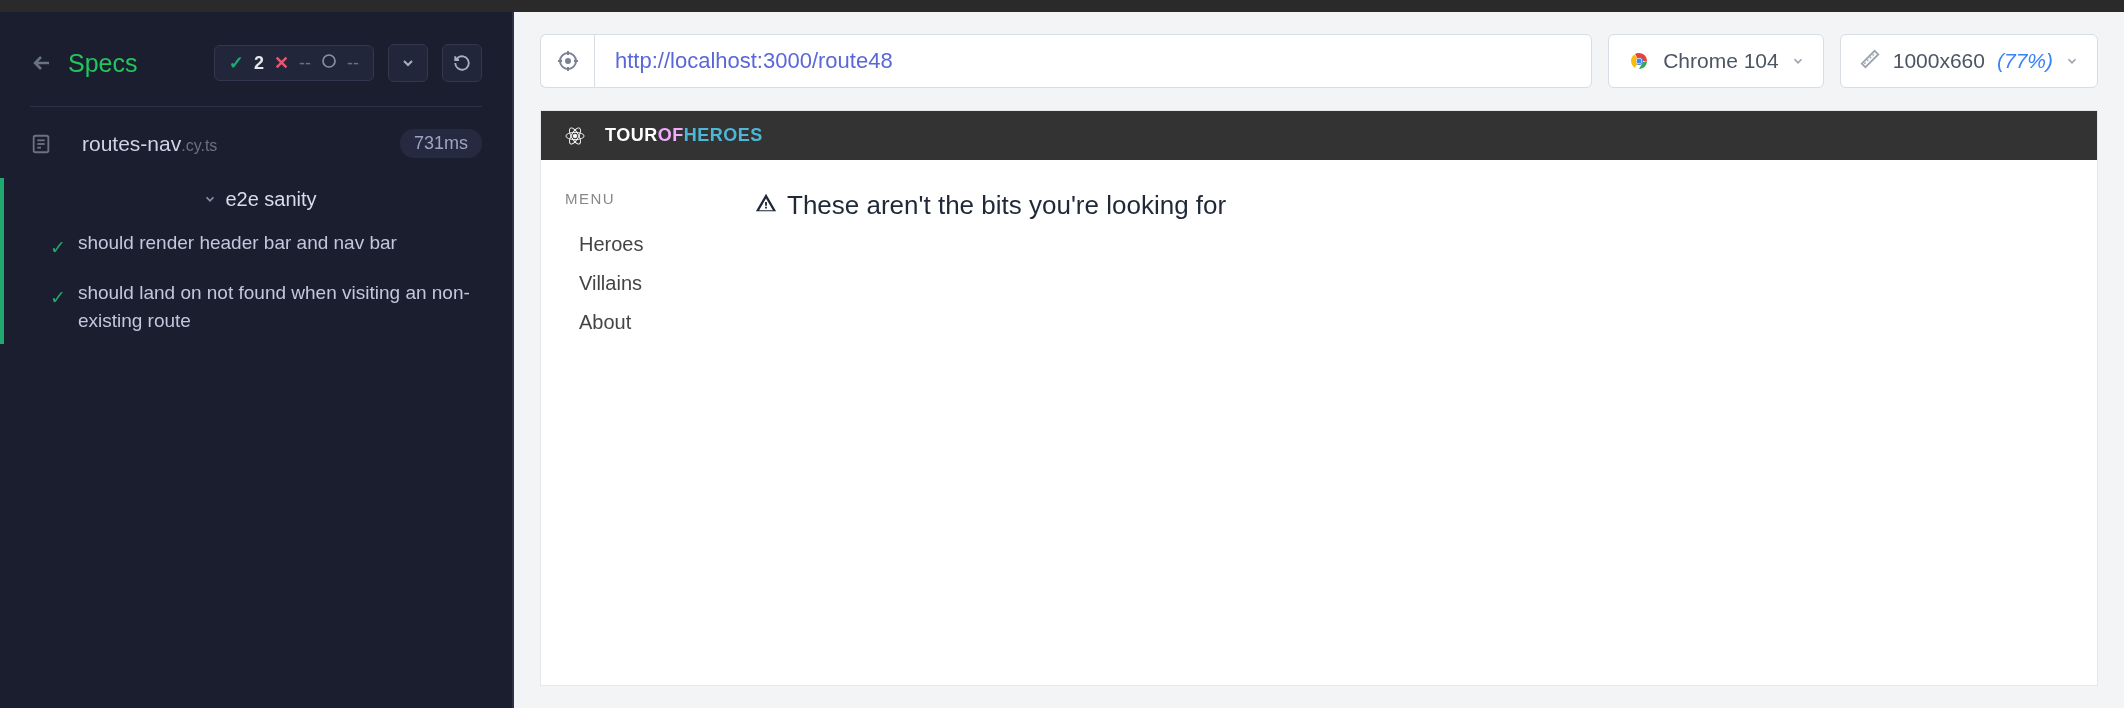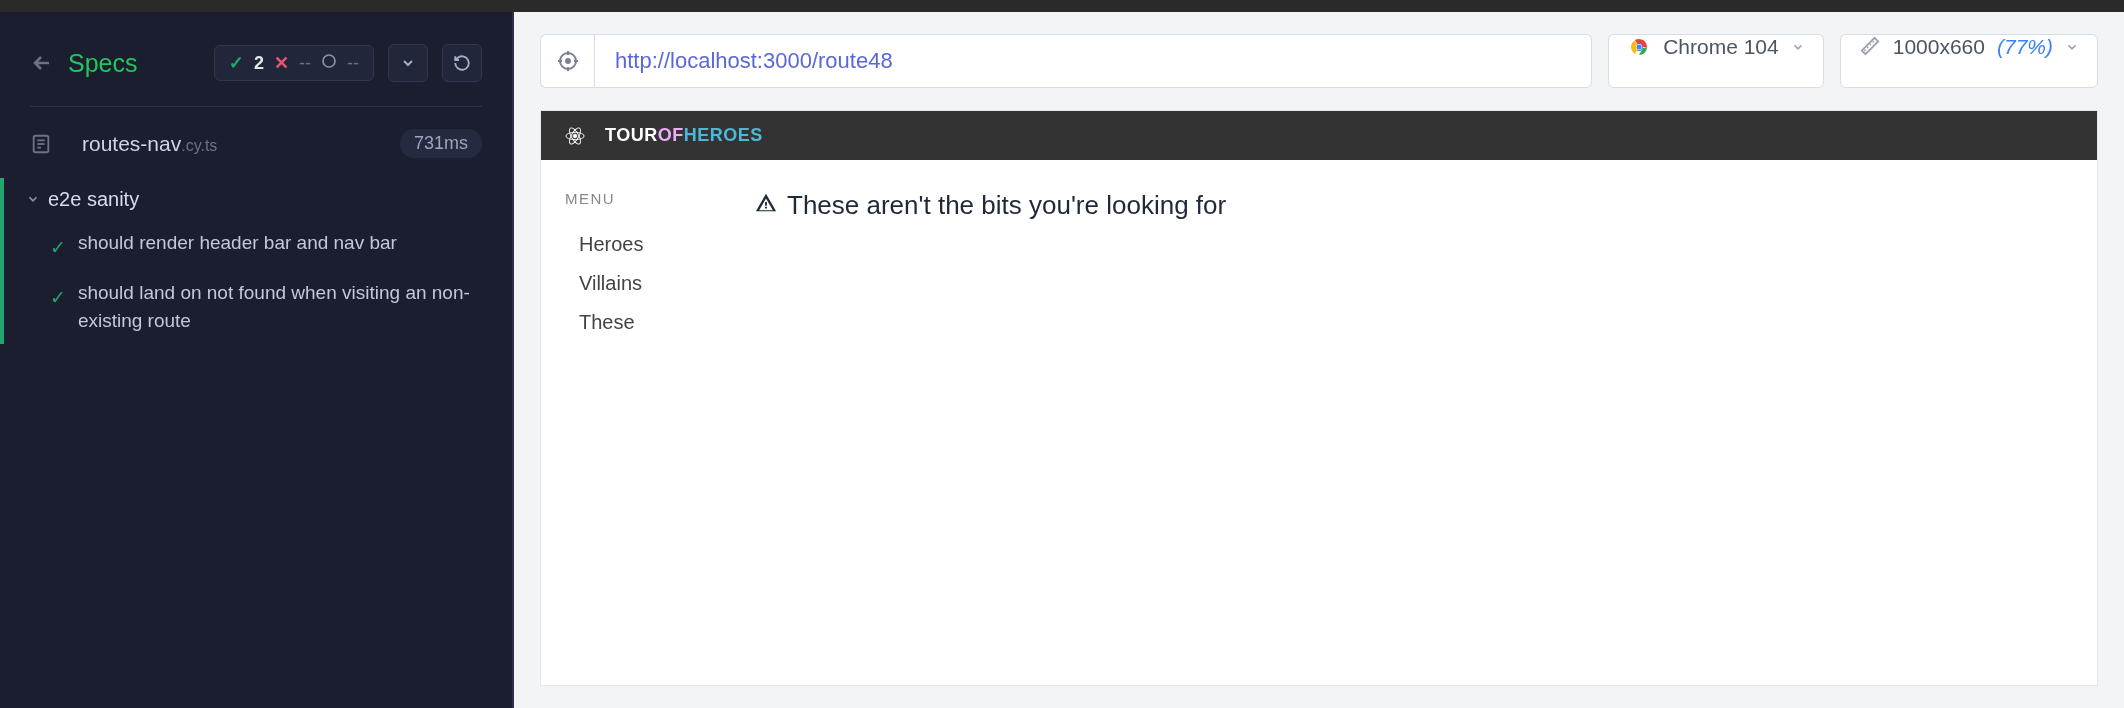--- a/index.html
+++ b/index.html
@@ -97,20 +97,21 @@
   border-left: 4px solid #1fa971;
   margin-top: 2px;
 }
 .suite-row {
   display: flex;
   align-items: center;
   gap: 8px;
   padding: 10px 18px 10px 22px;
   font-size: 20px;
   color: #d8dceb;
+  justify-content: center;
 }
 .chev { color: #8a90ab; }
 .test-row {
   display: flex;
   align-items: flex-start;
   gap: 12px;
   padding: 8px 18px 8px 46px;
   font-size: 19px;
   color: #c2c7dd;
   line-height: 1.5;
@@ -160,21 +161,21 @@
   font-size: 22px;
   color: #5a67d8;
   text-align: center;
 }
 .pill {
   height: 54px;
   border: 1px solid #d8dce3;
   border-radius: 6px;
   background: #fff;
   display: flex;
-  align-items: flex-start;
+  align-items: center;
   gap: 12px;
   padding: 0 18px;
   font-size: 21px;
   color: #4b5563;
 }
 .pill .dim { color: #3b82f6; font-style: italic; }
 .chrome-dot {
   width: 24px; height: 24px; position: relative; display: inline-block;
 }
 .chrome-dot svg { width: 24px; height: 24px; }
@@ -381,21 +382,21 @@
         </span>
         <span>
           <span class="brand">TOUR</span><span class="brand-of">OF</span><span class="brand-heroes">HEROES</span>
         </span>
       </div>
       <div class="app-body">
         <div class="menu-col">
           <div class="menu-label">MENU</div>
           <div class="menu-item">Heroes</div>
           <div class="menu-item">Villains</div>
-          <div class="menu-item">These</div>
+          <div class="menu-item">About</div>
         </div>
         <div class="content-col">
           <div class="notfound">
             <span class="warn-icon">
               <svg width="22" height="22" viewBox="0 0 24 24" fill="currentColor">
                   <path d="M12 2L1 21h22L12 2zm0 5l7.5 13h-15L12 7zm-1 4v4h2v-4h-2zm0 5v2h2v-2h-2z"></path>
                 </svg>
             </span>
             <span>These aren't the bits you're looking for</span>
           </div>

